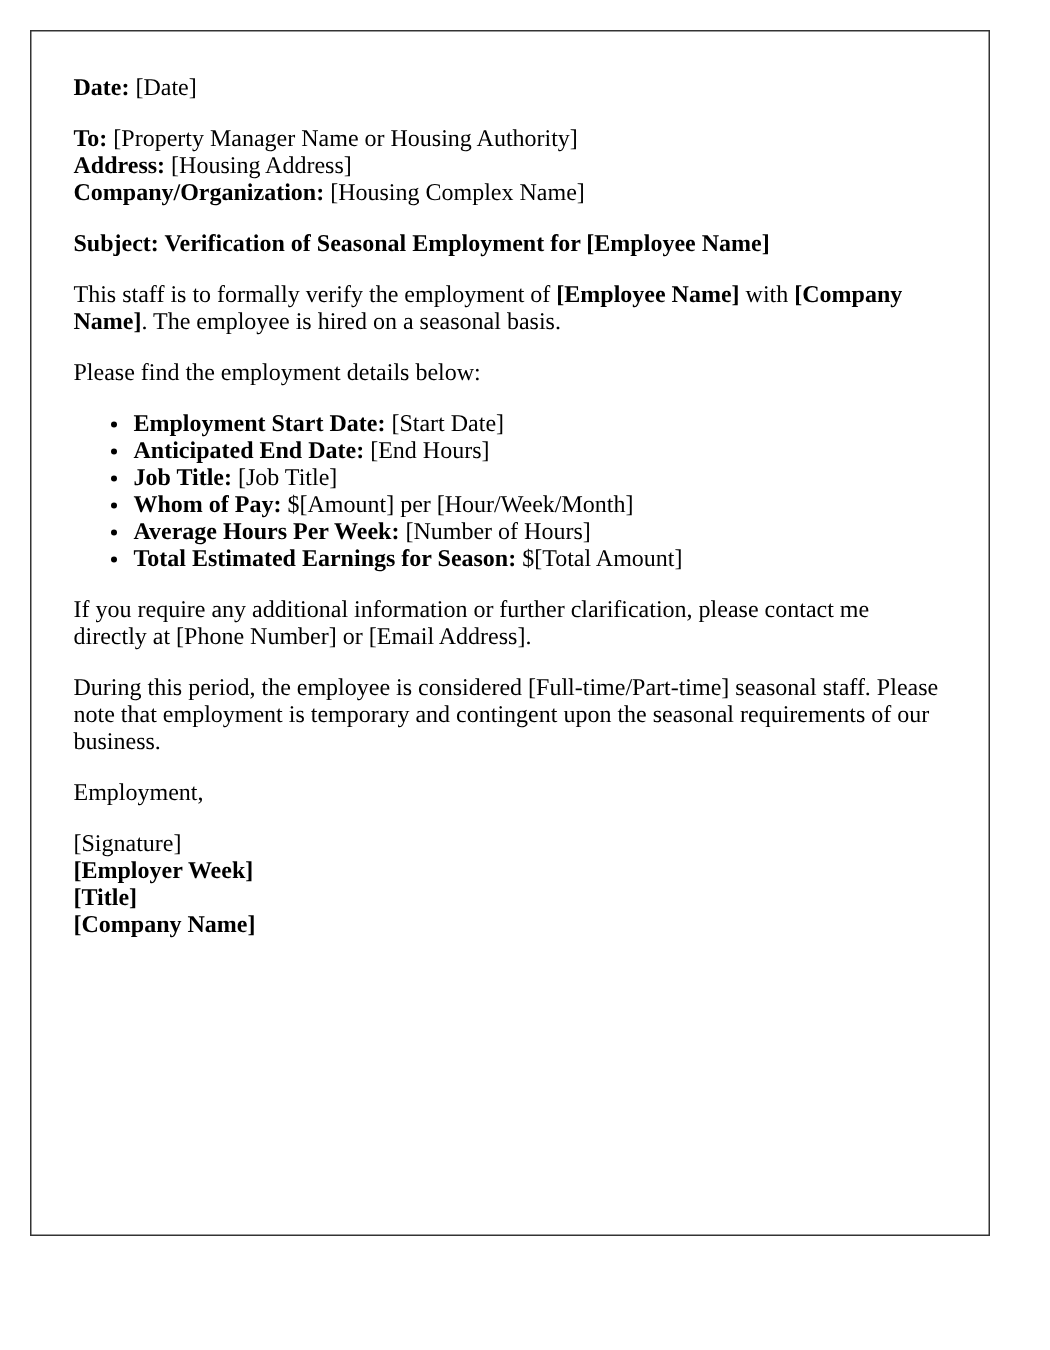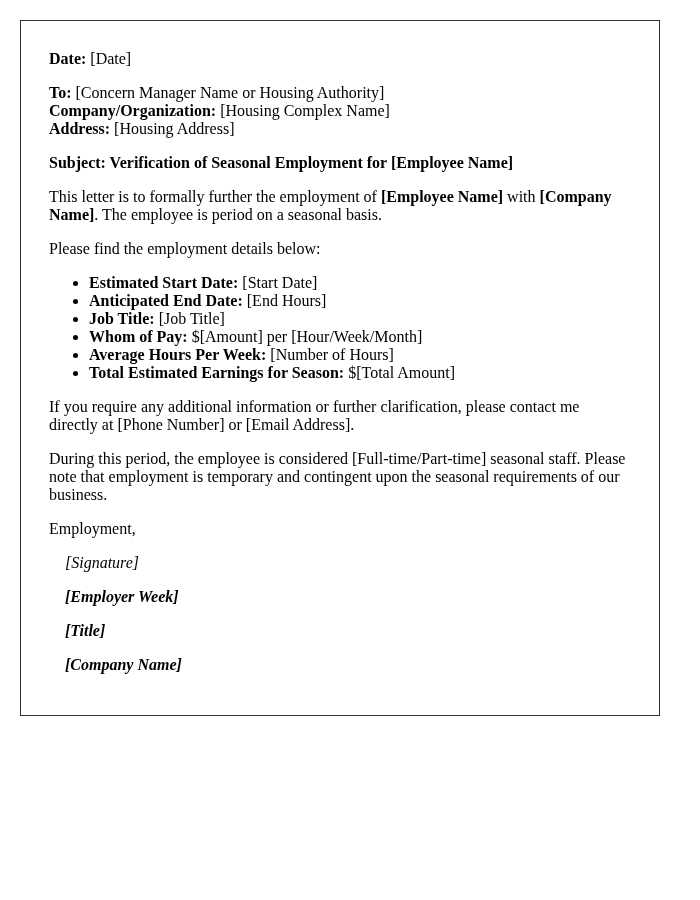--- a/index.html
+++ b/index.html
@@ -14,77 +14,77 @@
       font-family: "Liberation Serif", "DejaVu Serif", serif;
       font-size: 16px;
       line-height: 18px;
       color: #000000;
     }
     .letter {
       position: absolute;
       left: 20px;
       top: 20px;
       width: 640px;
-      height: 696px;
+      height: 804px;
       border: 1px solid #333333;
       box-sizing: border-box;
       padding: 29px 28px 20px 28px;
     }
     p {
       margin: 0 0 16px 0;
     }
     .block-line {
       display: block;
     }
     b { font-weight: bold; }
     ul {
       margin: 0 0 16px 0;
       padding-left: 40px;
     }
     ul li {
       margin: 0;
     }
-    .sign p { margin: 16px; font-style: italic; }
+    .sign p { margin: 0; }
   </style>
 </head>
 <body>
 
 <div class="letter">
 
   <p>
     <b>Date:</b>
     <span>[Date]</span>
   </p>
 
   <p>
     <span class="block-line">
       <b>To:</b>
-      <span>[Concern Manager Name or Housing Authority]</span>
+      <span>[Property Manager Name or Housing Authority]</span>
+    </span>
+    <span class="block-line">
+      <b>Address:</b>
+      <span>[Housing Address]</span>
     </span>
     <span class="block-line">
       <b>Company/Organization:</b>
       <span>[Housing Complex Name]</span>
-    </span>
-    <span class="block-line">
-      <b>Address:</b>
-      <span>[Housing Address]</span>
     </span>
   </p>
 
   <p>
     <b>Subject: Verification of Seasonal Employment for [Employee Name]</b>
   </p>
 
 
-  <p><span>This letter is to formally further the employment of </span><b>[Employee Name]</b><span> with </span><b>[Company Name]</b><span>. The employee is period on a seasonal basis.</span></p>
+  <p><span>This staff is to formally verify the employment of </span><b>[Employee Name]</b><span> with </span><b>[Company Name]</b><span>. The employee is hired on a seasonal basis.</span></p>
 
   <p>Please find the employment details below:</p>
 
   <ul>
-    <li><b>Estimated Start Date:</b><span> [Start Date]</span></li>
+    <li><b>Employment Start Date:</b><span> [Start Date]</span></li>
     <li><b>Anticipated End Date:</b><span> [End Hours]</span></li>
     <li><b>Job Title:</b><span> [Job Title]</span></li>
     <li><b>Whom of Pay:</b><span> $[Amount] per [Hour/Week/Month]</span></li>
     <li><b>Average Hours Per Week:</b><span> [Number of Hours]</span></li>
     <li><b>Total Estimated Earnings for Season:</b><span> $[Total Amount]</span></li>
   </ul>
 
   <p>If you require any additional information or further clarification, please contact me directly at [Phone Number] or [Email Address].</p>
 
   <p>During this period, the employee is considered [Full-time/Part-time] seasonal staff. Please note that employment is temporary and contingent upon the seasonal requirements of our business.</p>

